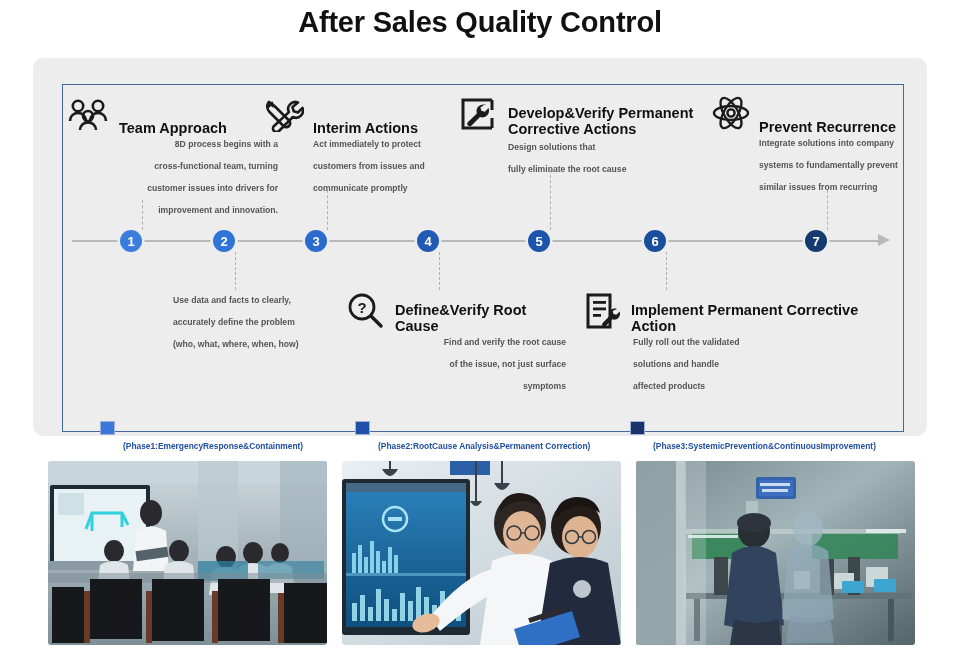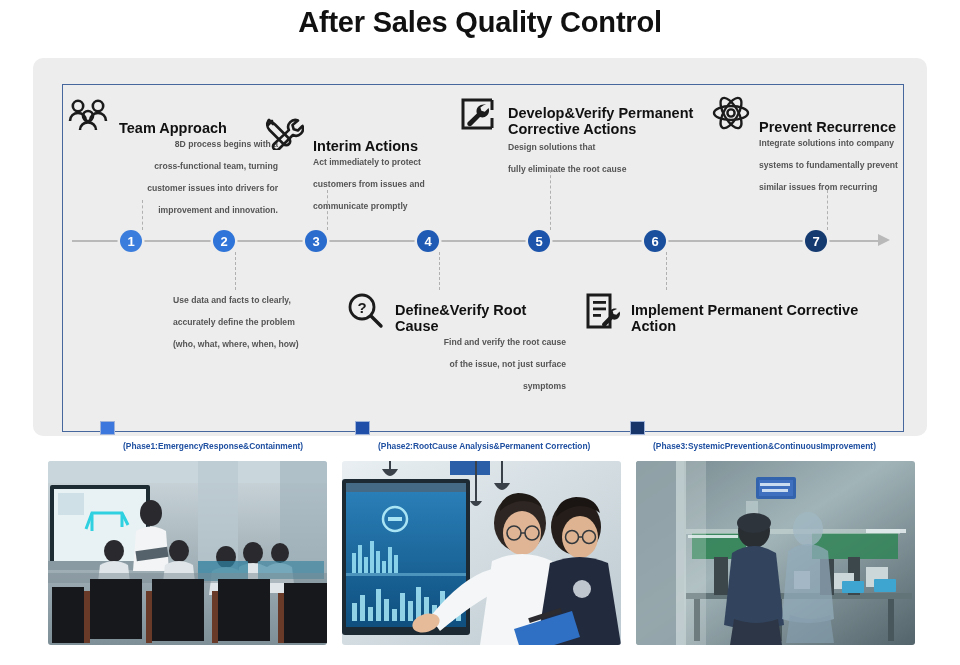--- a/index.html
+++ b/index.html
@@ -141,21 +141,21 @@
         </svg>
       </span>
       <span class="step-title">Team Approach</span>
     </div>
     <div class="step-desc" style="margin-left:51px; margin-top:-2px;text-align:right;">8D process begins with a
 cross-functional team, turning
 customer issues into drivers for
        improvement and innovation.</div>
   </div>
 
-  <div class="step" style="left:264px; top:116px; width:190px;">
+  <div class="step" style="left:264px; top:98px; width:190px;">
     <div class="step-head">
       <span class="step-icon">
         <svg width="40" height="34" viewBox="0 0 40 34">
           <g fill="none" stroke="#1b1b1b" stroke-width="2.6" stroke-linecap="round" stroke-linejoin="round">
             <path d="M5 4 L9 8 M4 9 L8 5"></path>
             <path d="M4.5 4.5c-2 3-1.5 7 1 9.5l14 14c1.6 1.6 4 1.6 5.5 0 1.6-1.6 1.6-4 0-5.5l-14-14C8.5 6 6.5 4.8 4.5 4.5z"></path>
             <path d="M34 4.5c-2.6-1-5.8-.4-7.8 1.6-2.2 2.2-2.6 5.4-1.3 8L10 28c-1.4 1.4-1.4 3.6 0 5s3.6 1.4 5 0l13.9-14c2.6 1.3 5.8.9 8-1.3 2-2 2.6-5.2 1.6-7.8l-4.6 4.6-4.2-1.2-1.2-4.2z"></path>
           </g>
         </svg>
       </span>
@@ -233,20 +233,23 @@
           <g fill="#1b1b1b">
             <rect x="9" y="9" width="13" height="2.8"></rect>
             <rect x="9" y="15.5" width="13" height="2.8"></rect>
             <rect x="9" y="22" width="8" height="2.8"></rect>
           </g>
           <path d="M33 17c-2.1-.9-4.7-.4-6.4 1.3-1.6 1.6-2.1 3.9-1.3 5.9l-6.6 6.7c-.9.9-.9 2.2 0 3.1.9.9 2.2.9 3.1 0l6.6-6.7c2 .8 4.3.3 5.9-1.3 1.7-1.7 2.2-4.3 1.3-6.4l-3.2 3.2-2.9-.8-.8-2.9L33 17z" fill="#1b1b1b"></path>
         </svg>
       </span>
       <span class="step-title">Implement Permanent Corrective Action</span>
     </div>
+    <div class="step-desc" style="margin-left:49px; margin-top:-2px;">Fully roll out the validated
+solutions and handle
+affected products</div>
   </div>
 
   <div class="legend">
     <div class="legend-item" style="left:0px;">
       <span class="legend-sw" style="background:#3b77dd;"></span>
       <span class="legend-label">(Phase1:EmergencyResponse&amp;Containment)</span>
     </div>
     <div class="legend-item" style="left:255px;">
       <span class="legend-sw" style="background:#1f4fa8;"></span>
       <span class="legend-label">(Phase2:RootCause Analysis&amp;Permanent Correction)</span>

